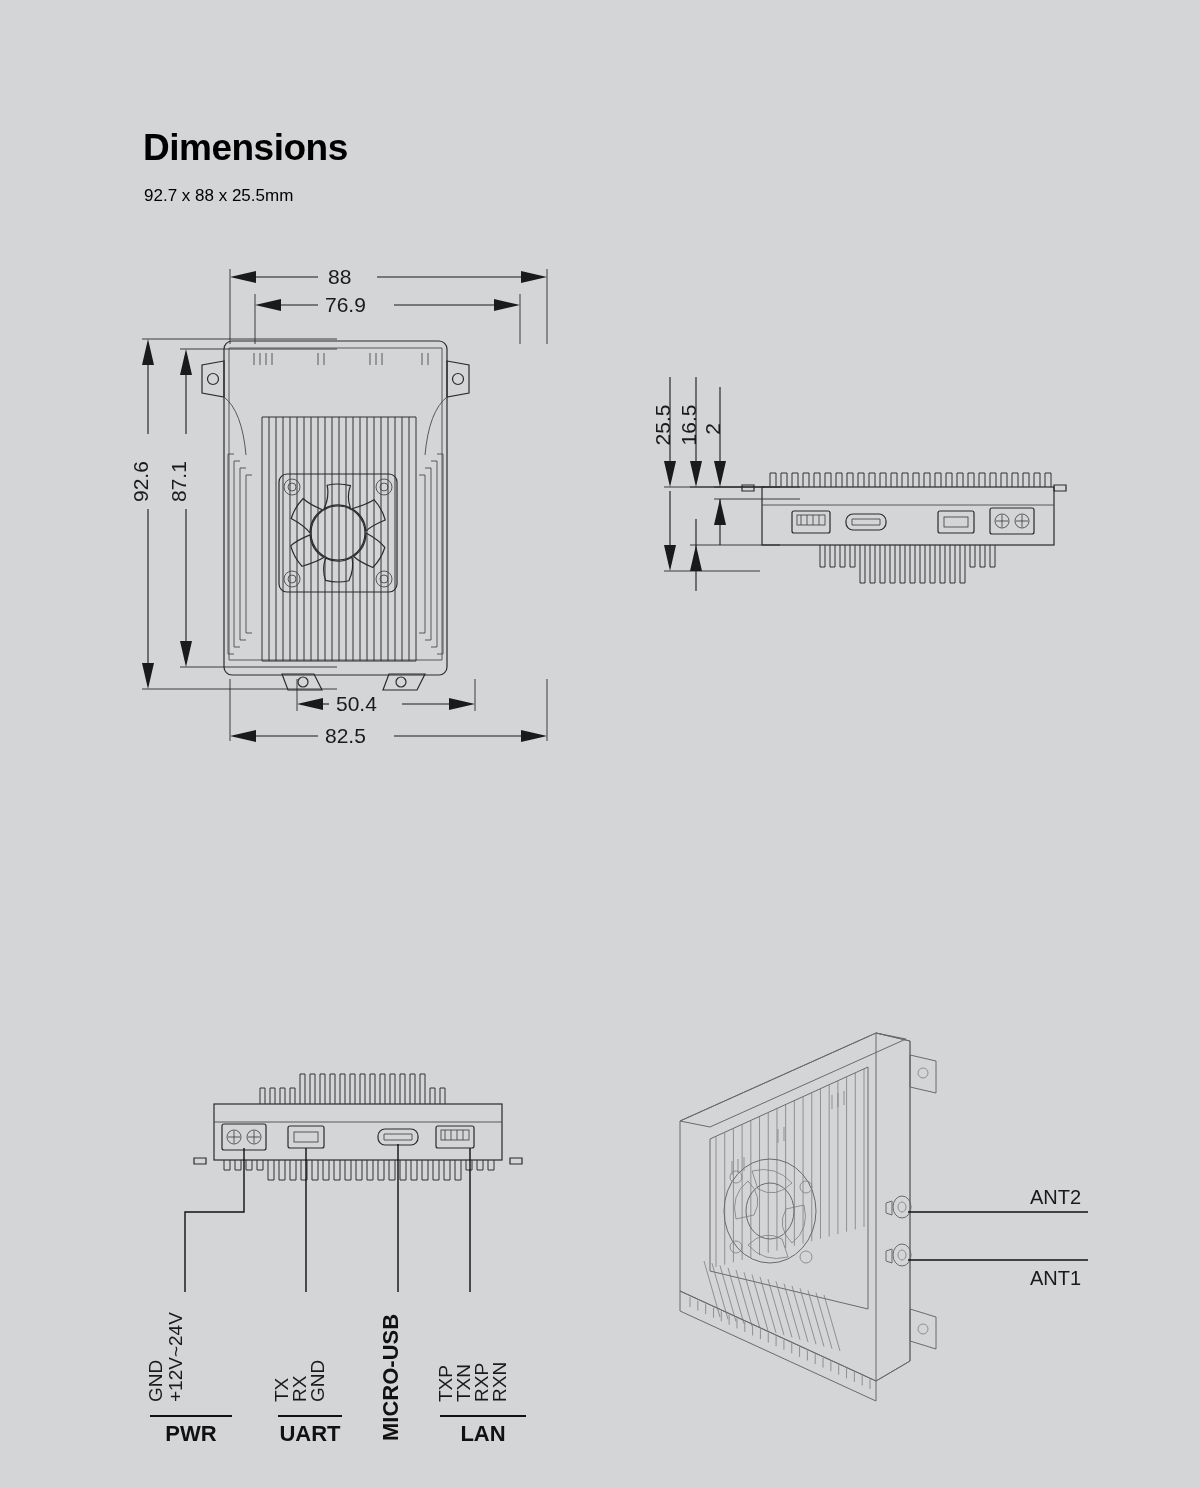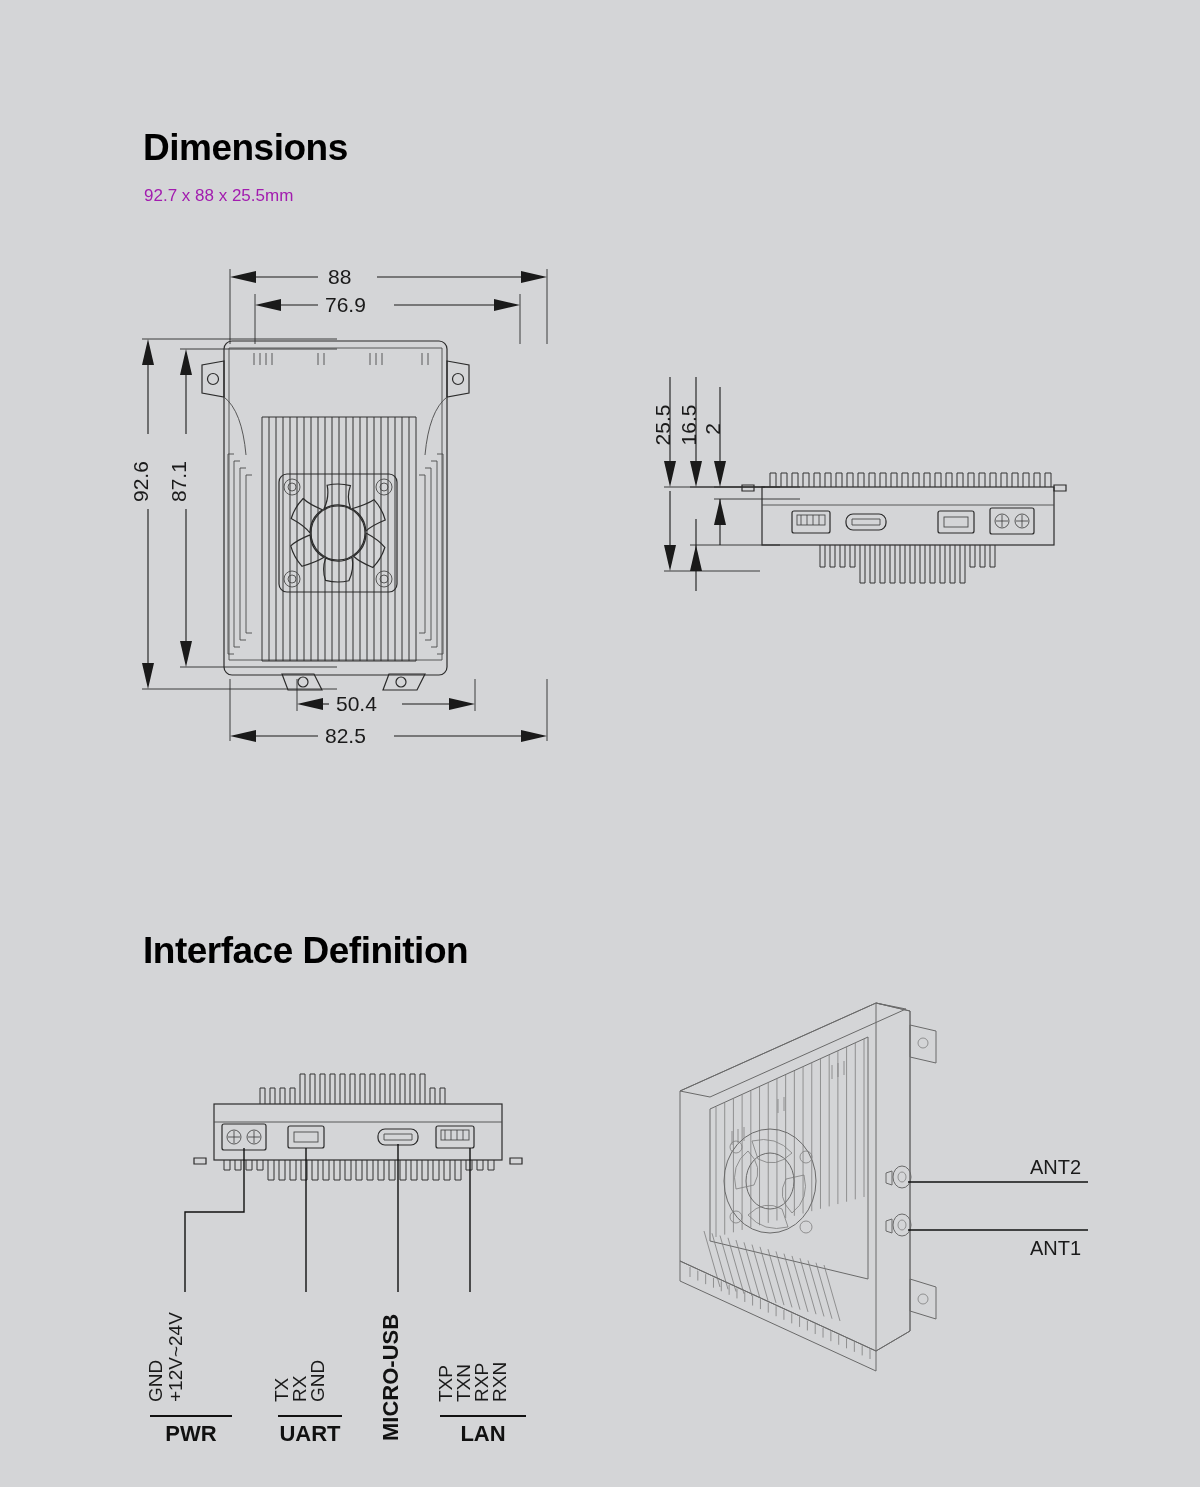--- a/index.html
+++ b/index.html
@@ -30,21 +30,21 @@
     letter-spacing: -0.5px;
     color: #000;
     white-space: nowrap;
   }
   #dimensions-title { left: 143px; top: 103px; }
   #interface-title  { left: 143px; top: 906px; }
 
   .section-subtitle {
     position: absolute;
     font-size: 17px;
-    color: #a21caf;
+    color: #000000;
     white-space: nowrap;
     left: 144px;
     top: 162px;
   }
 
   
   .drawing {
     position: absolute;
   }
   svg { display: block; overflow: visible; }
@@ -377,21 +377,20 @@
           <line class="ln-thin" x1="346" y1="162" x2="358" y2="162"></line>
           <line class="ln-thin" x1="352" y1="156" x2="352" y2="168"></line>
           <circle class="body-ln2" cx="372" cy="162" r="7" fill="#d4d5d7"></circle>
           <line class="ln-thin" x1="366" y1="162" x2="378" y2="162"></line>
           <line class="ln-thin" x1="372" y1="156" x2="372" y2="168"></line>
         </g>
       </g>
     </svg>
   </div>
 
-  <div class="section-title" id="interface-title">Interface Definition</div>
 
   <div class="drawing" style="left:140px; top:1020px;">
     <svg width="430" height="420" viewBox="0 0 430 420">
 
       <g>
         <path class="body-ln" d="M66 114 h-12 v6 h12 z" fill="#d0d1d3"></path>
         <path class="body-ln" d="M370 114 h12 v6 h-12 z" fill="#d0d1d3"></path>
         <rect class="body-ln" x="74" y="60" width="288" height="56" fill="#d2d3d5"></rect>
         <line class="body-ln2" x1="74" y1="78" x2="362" y2="78"></line>
         <g class="fin" id="iface-fins-top">
@@ -509,21 +508,21 @@
         <text class="pin-text" x="312" y="358" transform="rotate(-90 312 358)">TXP</text>
         <text class="pin-text" x="330" y="358" transform="rotate(-90 330 358)">TXN</text>
         <text class="pin-text" x="348" y="358" transform="rotate(-90 348 358)">RXP</text>
         <text class="pin-text" x="366" y="358" transform="rotate(-90 366 358)">RXN</text>
         <line class="rule" x1="300" y1="372" x2="386" y2="372"></line>
         <text class="group-text" x="343" y="397" text-anchor="middle">LAN</text>
       </g>
     </svg>
   </div>
 
-  <div class="drawing" style="left:660px; top:955px;">
+  <div class="drawing" style="left:660px; top:985px;">
     <svg width="470" height="400" viewBox="0 0 470 400">
 
       <g>
 
         <path class="iso" d="M20 112 L216 24 L250 32 L250 352 L216 372 L20 282 Z" fill="#d3d4d6"></path>
 
         <path class="iso" d="M20 112 L216 24 L246 30 L50 118 Z" fill="#d5d6d8"></path>
 
         <path class="iso" d="M216 24 L250 32 L250 352 L216 372 Z" fill="#cfd0d2"></path>
 

